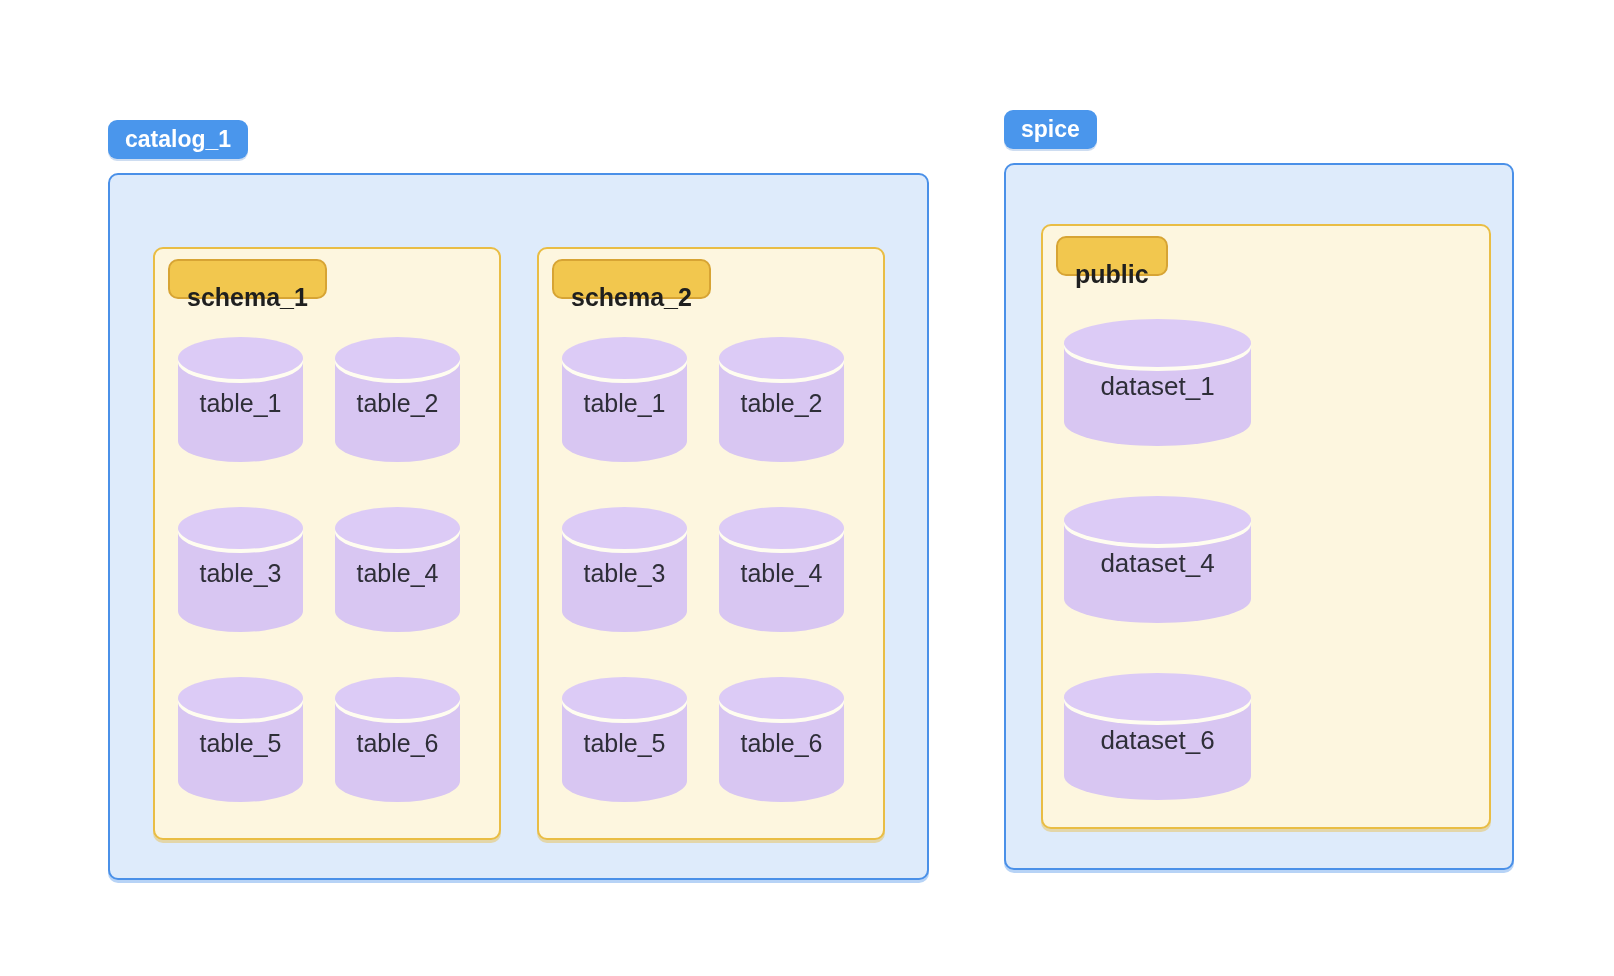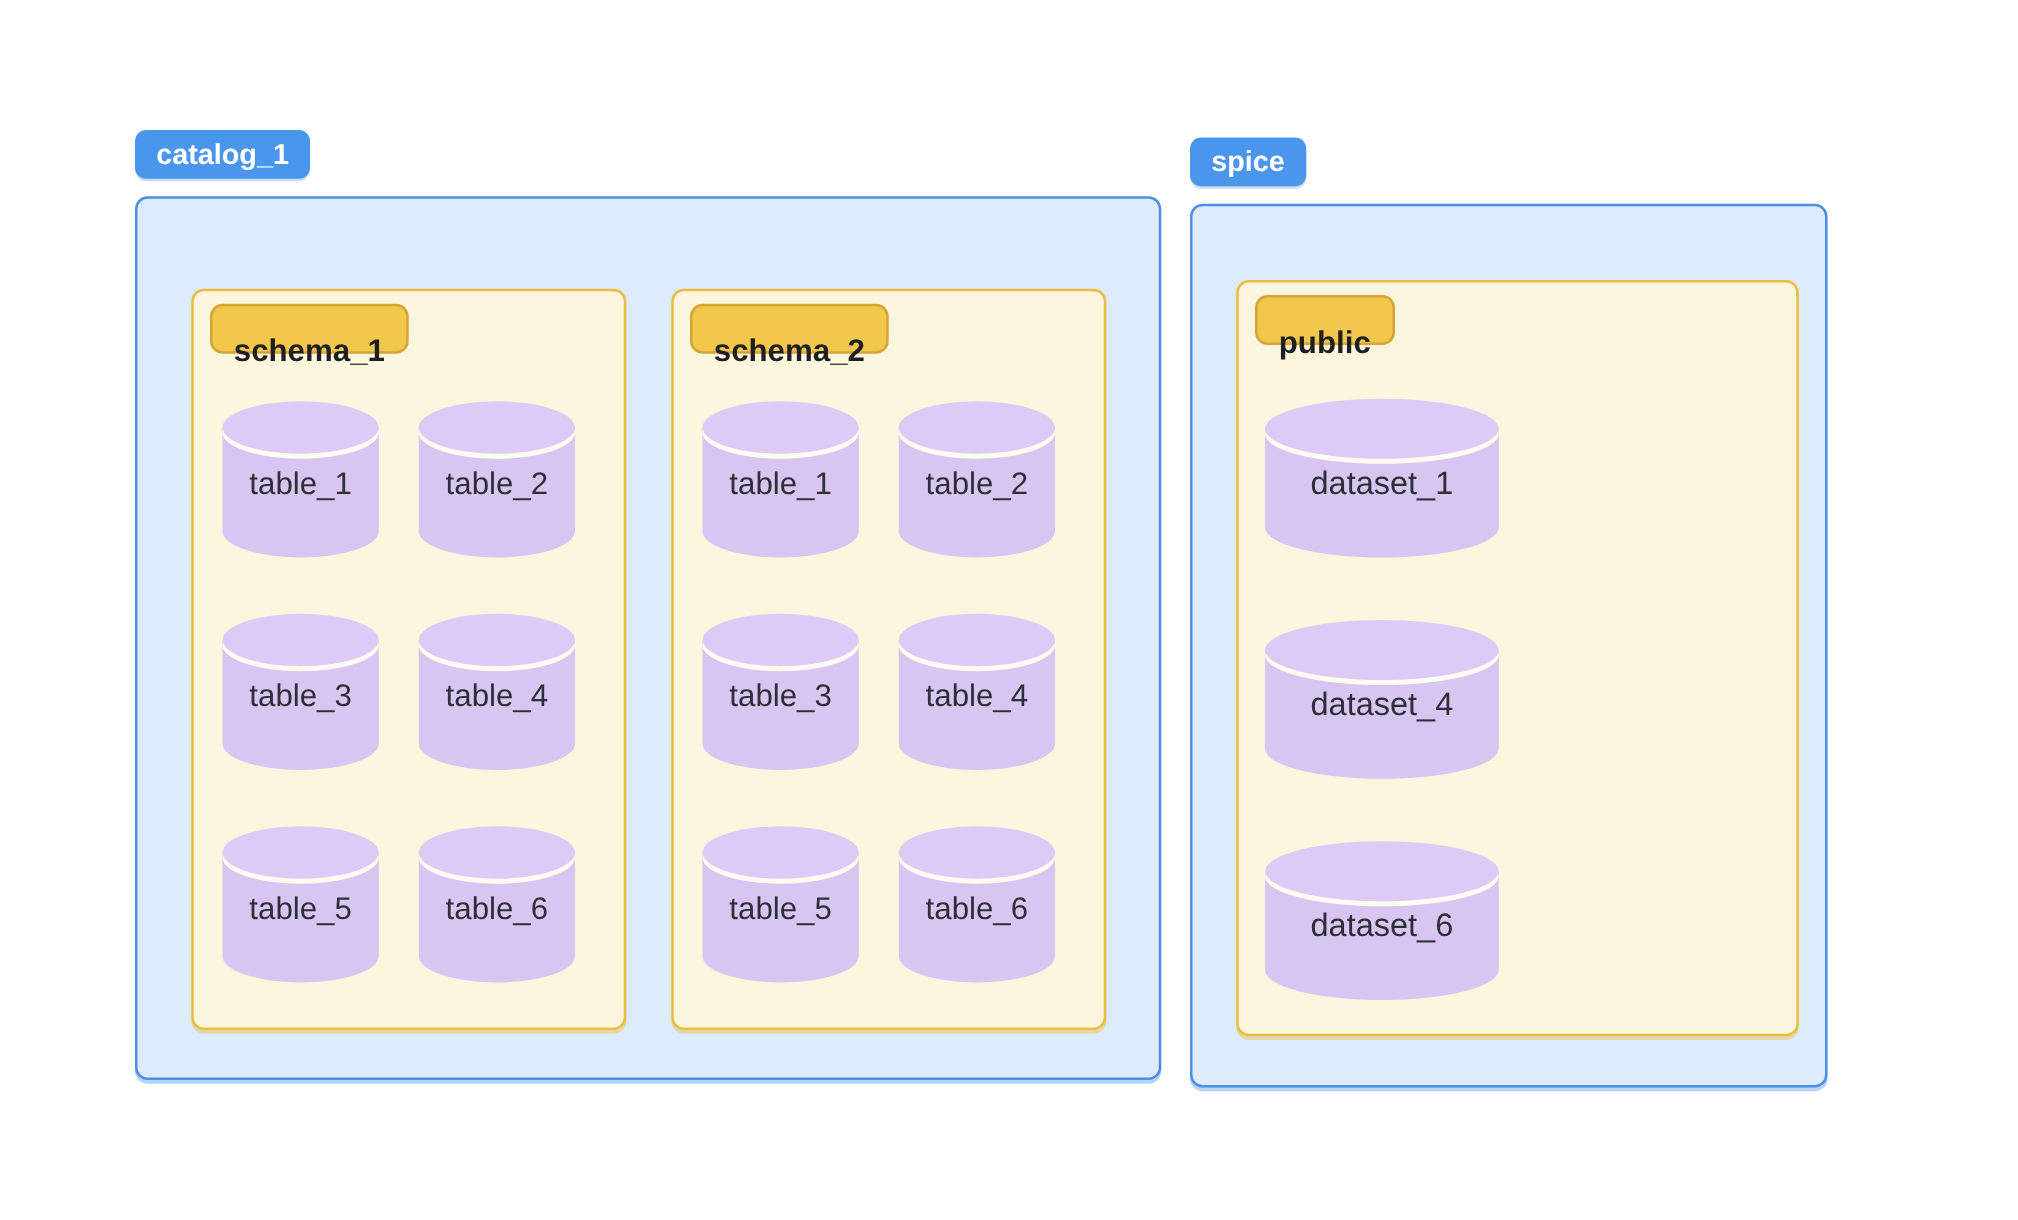--- a/index.html
+++ b/index.html
@@ -22,22 +22,22 @@
   html, body { background: var(--page-bg); }
   body {
     font-family: "Liberation Sans", "DejaVu Sans", sans-serif;
     width: 1614px; height: 976px;
     position: relative; overflow: hidden;
   }
   .canvas { position: absolute; inset: 0; width: 1614px; height: 976px; }
 
   
   .catalog-group { position: absolute; }
-  .catalog-group.left  { left: 108px; top: 104px; }
-  .catalog-group.right { left: 952px; top: 110px; }
+  .catalog-group.left  { left: 108px; top: 120px; }
+  .catalog-group.right { left: 1004px; top: 110px; }
 
   .catalog-badge {
     display: inline-block;
     background: var(--catalog-badge-fill);
     color: var(--catalog-badge-text);
     font-size: 23px; font-weight: 700;
     height: 39px; line-height: 39px;
     padding: 0 17px; border-radius: 9px;
     box-shadow: 0 2px 0 rgba(58,118,200,0.25);
   }

